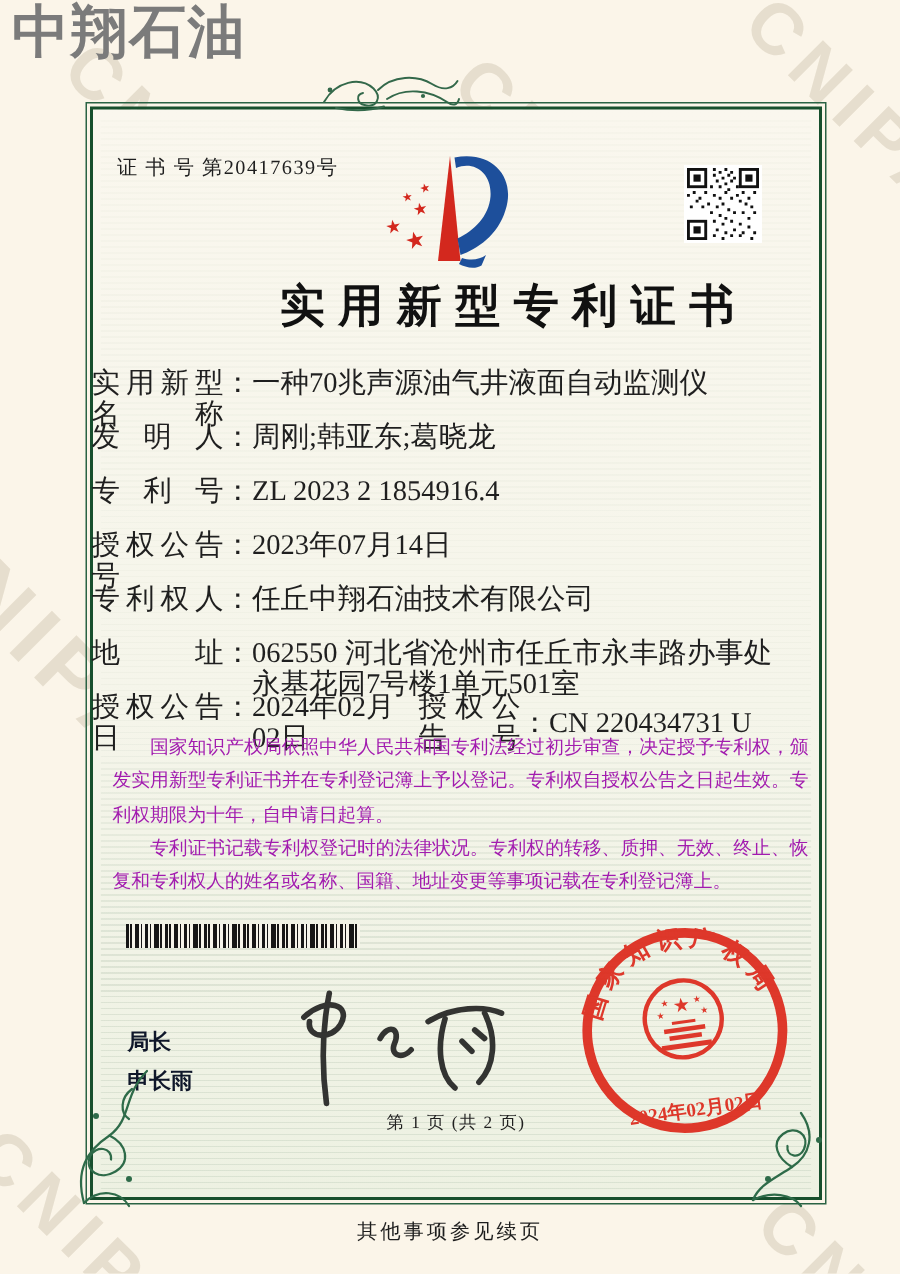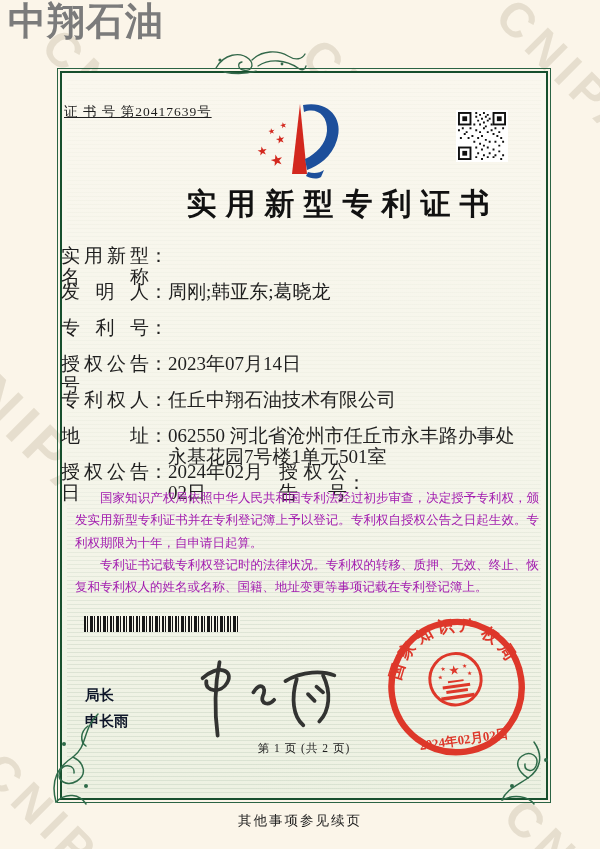--- a/index.html
+++ b/index.html
@@ -35,21 +35,21 @@
     position:absolute; inset:2px; border:2.5px solid #174f2d;
     background:linear-gradient(180deg,#faf7ee 0%,#f5f5ea 55%,#edf1e2 100%);
   }
   .frame-lines {
     position:absolute; inset:5px;
     background:repeating-linear-gradient(0deg, rgba(104,140,110,0.14) 0 1px, transparent 1px 4px);
     -webkit-mask-image:linear-gradient(180deg, rgba(0,0,0,0.18) 0%, rgba(0,0,0,0.28) 55%, #000 78%, #000 100%);
     mask-image:linear-gradient(180deg, rgba(0,0,0,0.18) 0%, rgba(0,0,0,0.28) 55%, #000 78%, #000 100%);
   }
   
-  .cert-no { position:absolute; left:64px; top:103px; z-index:4; font-size:13.5px; letter-spacing:1px;text-decoration:underline; }
+  .cert-no { position:absolute; left:78px; top:103px; z-index:4; font-size:13.5px; letter-spacing:1px; }
   .emblem { position:absolute; left:248px; top:96px; width:100px; height:90px; z-index:4; }
   .qr { position:absolute; left:456px; top:110px; width:52px; height:52px; z-index:4; background:#fff; padding:2px; }
   .title {
     position:absolute; left:57px; top:184px; width:562px; z-index:4;
     text-align:center; font-size:30px; font-weight:700;
     letter-spacing:9px; text-indent:9px; color:#111;
   }
   
   .row { position:absolute; left:61px; width:464px; z-index:4; font-size:19px; line-height:21px; display:flex; }
   .flabel { display:inline-block; width:88px; text-align:justify; text-align-last:justify; flex:0 0 88px; }
@@ -139,29 +139,31 @@
     <rect x="4.5" y="40.5" width="5" height="5"></rect>
     <path d="M18 0h2v2h-2zM26 0h2v2h-2zM22 2h2v2h-2zM30 2h2v2h-2zM18 4h2v2h-2zM28 4h2v2h-2zM24 6h2v2h-2zM32 6h2v2h-2zM20 8h2v2h-2zM30 8h2v2h-2zM26 10h2v2h-2zM16 12h2v2h-2zM22 12h2v2h-2zM34 12h2v2h-2zM28 14h2v2h-2zM4 16h2v2h-2zM12 16h2v2h-2zM26 16h2v2h-2zM38 16h2v2h-2zM46 16h2v2h-2zM0 18h2v2h-2zM18 18h2v2h-2zM34 18h2v2h-2zM8 20h2v2h-2zM22 20h2v2h-2zM30 20h2v2h-2zM42 20h2v2h-2zM6 22h2v2h-2zM36 22h2v2h-2zM14 24h2v2h-2zM24 24h2v2h-2zM40 24h2v2h-2zM2 26h2v2h-2zM10 26h2v2h-2zM20 26h2v2h-2zM44 26h2v2h-2zM28 28h2v2h-2zM16 30h2v2h-2zM32 30h2v2h-2zM38 30h2v2h-2zM46 30h2v2h-2zM22 32h2v2h-2zM26 34h2v2h-2zM42 34h2v2h-2zM18 36h2v2h-2zM30 36h2v2h-2zM24 38h2v2h-2zM36 38h2v2h-2zM42 40h2v2h-2zM20 42h2v2h-2zM32 42h2v2h-2zM26 44h2v2h-2zM38 44h2v2h-2zM46 44h2v2h-2zM18 46h2v2h-2zM30 46h2v2h-2zM36 46h2v2h-2zM24 48h2v2h-2zM44 48h2v2h-2z"></path>
   </g>
 </svg>
 
 <div class="title">实用新型专利证书</div>
 
 <div class="row r1">
   <span class="flabel">实用新型名称</span>
     <span class="colon">：</span>
+    <span class="fvalue">一种70兆声源油气井液面自动监测仪</span>
 </div>
 <div class="row r2">
   <span class="flabel">发明人</span>
     <span class="colon">：</span>
     <span class="fvalue">周刚;韩亚东;葛晓龙</span>
 </div>
 <div class="row r3">
   <span class="flabel">专利号</span>
     <span class="colon">：</span>
+    <span class="fvalue">ZL 2023 2 1854916.4</span>
 </div>
 <div class="row r4">
   <span class="flabel">授权公告号</span>
     <span class="colon">：</span>
     <span class="fvalue">2023年07月14日</span>
 </div>
 <div class="row r5">
   <span class="flabel">专利权人</span>
     <span class="colon">：</span>
     <span class="fvalue">任丘中翔石油技术有限公司</span>
@@ -173,20 +175,21 @@
 </div>
 <div class="row r7">
   <span class="pair1">
     <span class="flabel">授权公告日</span>
       <span class="colon">：</span>
       <span>2024年02月02日</span>
   </span>
   <span class="pair2">
     <span class="flabel2">授权公告号</span>
       <span class="colon">：</span>
+      <span>CN 220434731 U</span>
   </span>
 </div>
 
 <div class="paras">
   <p>国家知识产权局依照中华人民共和国专利法经过初步审查，决定授予专利权，颁发实用新型专利证书并在专利登记簿上予以登记。专利权自授权公告之日起生效。专利权期限为十年，自申请日起算。</p>
   <p>专利证书记载专利权登记时的法律状况。专利权的转移、质押、无效、终止、恢复和专利权人的姓名或名称、国籍、地址变更等事项记载在专利登记簿上。</p>
 </div>
 
 <div class="barcode"></div>
 

